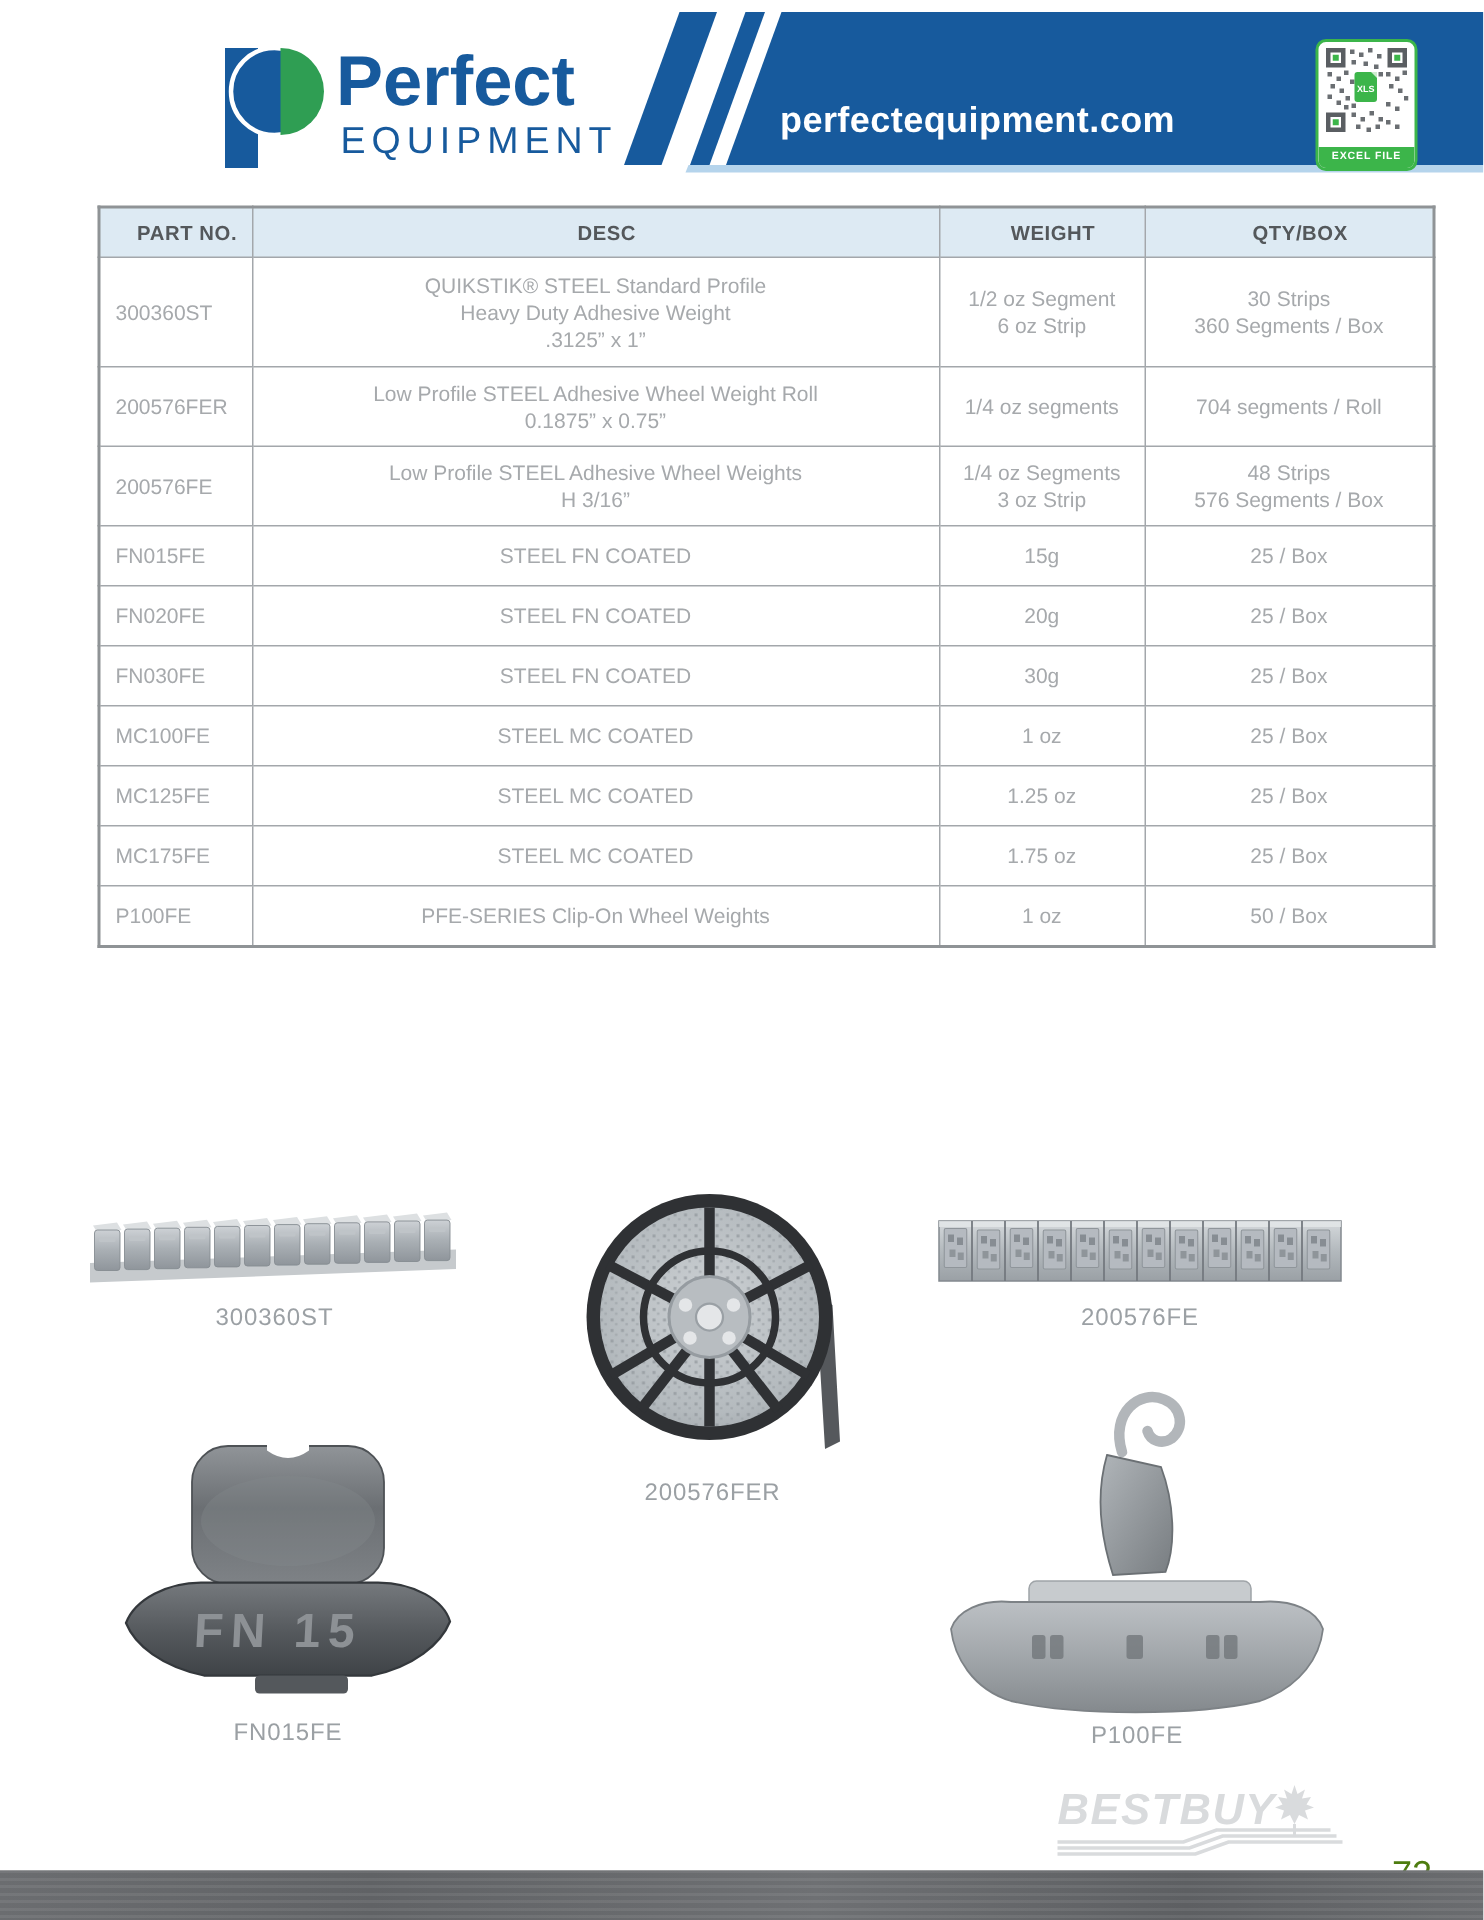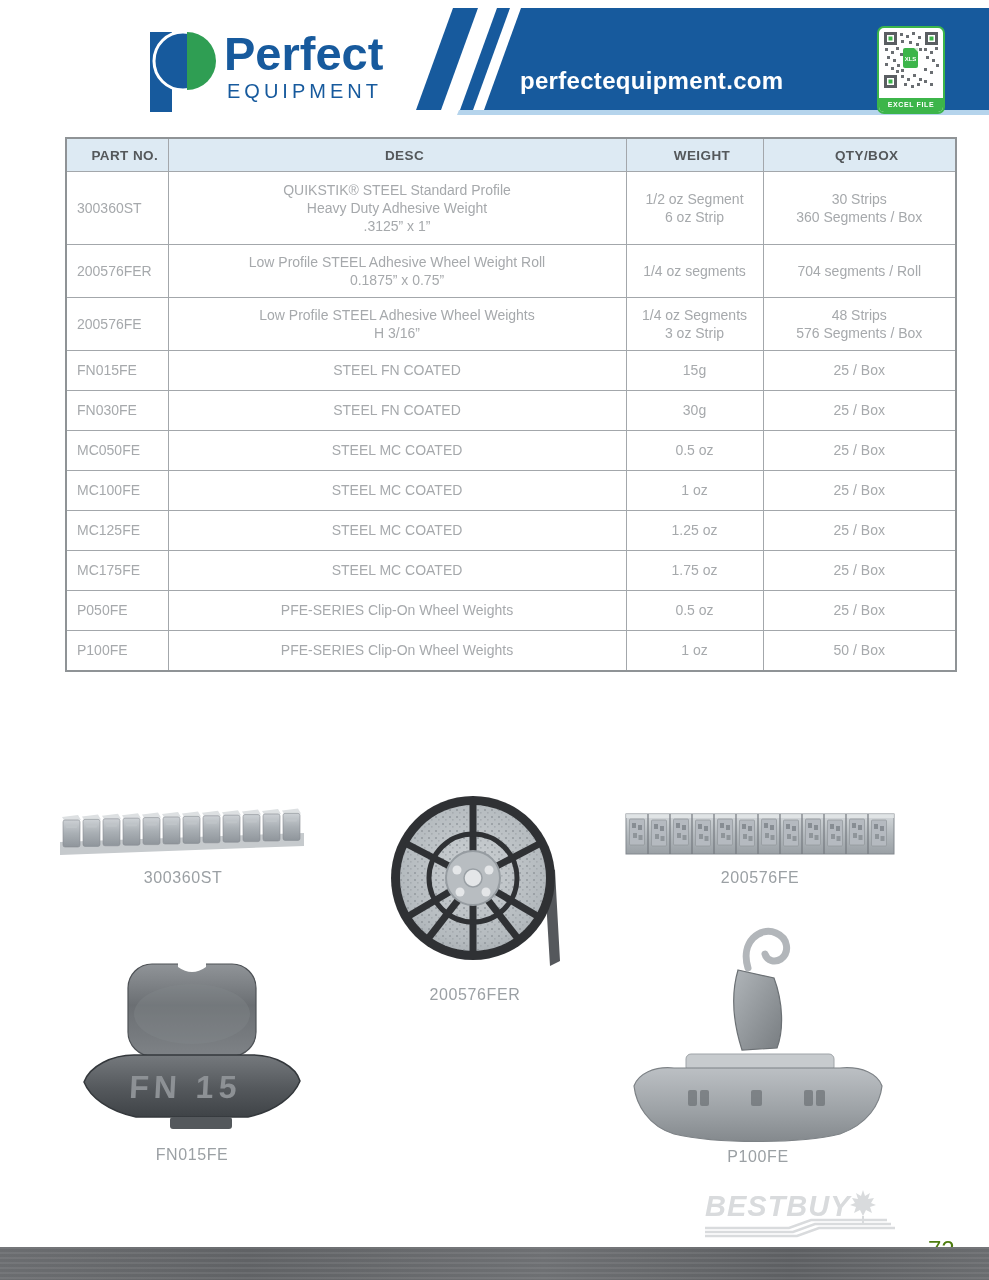--- a/index.html
+++ b/index.html
@@ -3,21 +3,21 @@
 <meta charset="utf-8">
 <style>
   html,body{margin:0;padding:0;background:#fff;}
   .page{position:relative;width:989px;height:1280px;background:#fff;overflow:hidden;
         font-family:"Liberation Sans",sans-serif;}
 
   
   .banner-svg{position:absolute;left:0;top:0;}
   .brand-name{position:absolute;left:224px;top:26px;font-size:47px;font-weight:bold;
               color:#175a9d;letter-spacing:0px;}
-  .brand-sub{position:absolute;left:227px;top:80px;font-size:20px;color:#175a9d;
+  .brand-sub{position:absolute;left:227px;top:80px;font-size:25px;color:#175a9d;
              letter-spacing:4px;font-weight:400;}
   .logo-mark{position:absolute;left:150px;top:30px;}
   .site-link{position:absolute;left:520px;top:67px;width:350px;
              color:#fff;font-size:24px;font-weight:bold;letter-spacing:.3px;}
   .qr-card{position:absolute;left:877px;top:26px;width:68px;height:88px;background:#fff;
            border:2px solid #3cb54a;border-radius:7px;box-sizing:border-box;overflow:hidden;}
   .qr-card svg{display:block;margin:3px auto 0 auto;}
   .qr-label{position:absolute;left:0;bottom:0;width:100%;height:14px;background:#3cb54a;
             color:#fff;font-size:7px;font-weight:bold;letter-spacing:.6px;text-align:center;
             line-height:14px;}
@@ -173,53 +173,47 @@
         <td>48 Strips
 576 Segments / Box</td>
       </tr>
       <tr>
         <td class="c-part">FN015FE</td>
         <td>STEEL FN COATED</td>
         <td>15g</td>
         <td>25 / Box</td>
       </tr>
       <tr>
+        <td class="c-part">FN020FE</td>
+        <td>STEEL FN COATED</td>
+        <td>20g</td>
+        <td>25 / Box</td>
+      </tr>
+      <tr>
         <td class="c-part">FN030FE</td>
         <td>STEEL FN COATED</td>
         <td>30g</td>
         <td>25 / Box</td>
       </tr>
       <tr>
-        <td class="c-part">MC050FE</td>
-        <td>STEEL MC COATED</td>
-        <td>0.5 oz</td>
-        <td>25 / Box</td>
-      </tr>
-      <tr>
         <td class="c-part">MC100FE</td>
         <td>STEEL MC COATED</td>
         <td>1 oz</td>
         <td>25 / Box</td>
       </tr>
       <tr>
         <td class="c-part">MC125FE</td>
         <td>STEEL MC COATED</td>
         <td>1.25 oz</td>
         <td>25 / Box</td>
       </tr>
       <tr>
         <td class="c-part">MC175FE</td>
         <td>STEEL MC COATED</td>
         <td>1.75 oz</td>
-        <td>25 / Box</td>
-      </tr>
-      <tr>
-        <td class="c-part">P050FE</td>
-        <td>PFE-SERIES Clip-On Wheel Weights</td>
-        <td>0.5 oz</td>
         <td>25 / Box</td>
       </tr>
       <tr>
         <td class="c-part">P100FE</td>
         <td>PFE-SERIES Clip-On Wheel Weights</td>
         <td>1 oz</td>
         <td>50 / Box</td>
       </tr>
     </tbody>
   </table>

